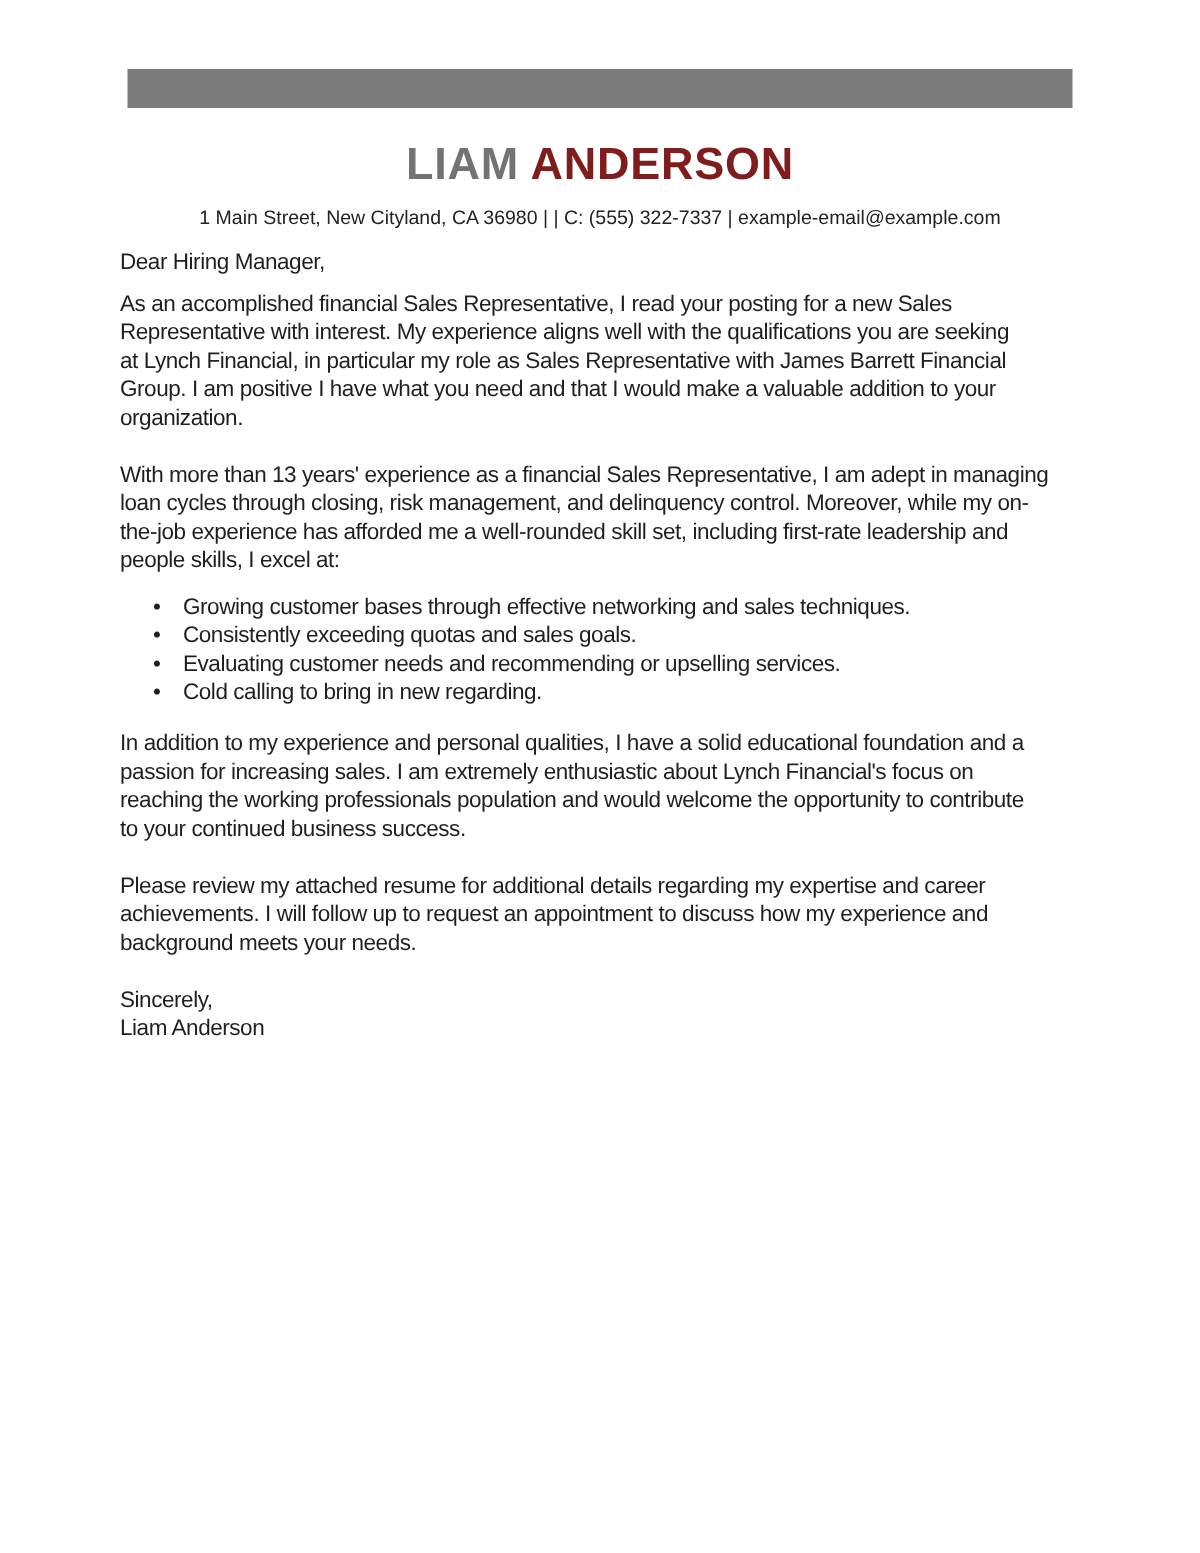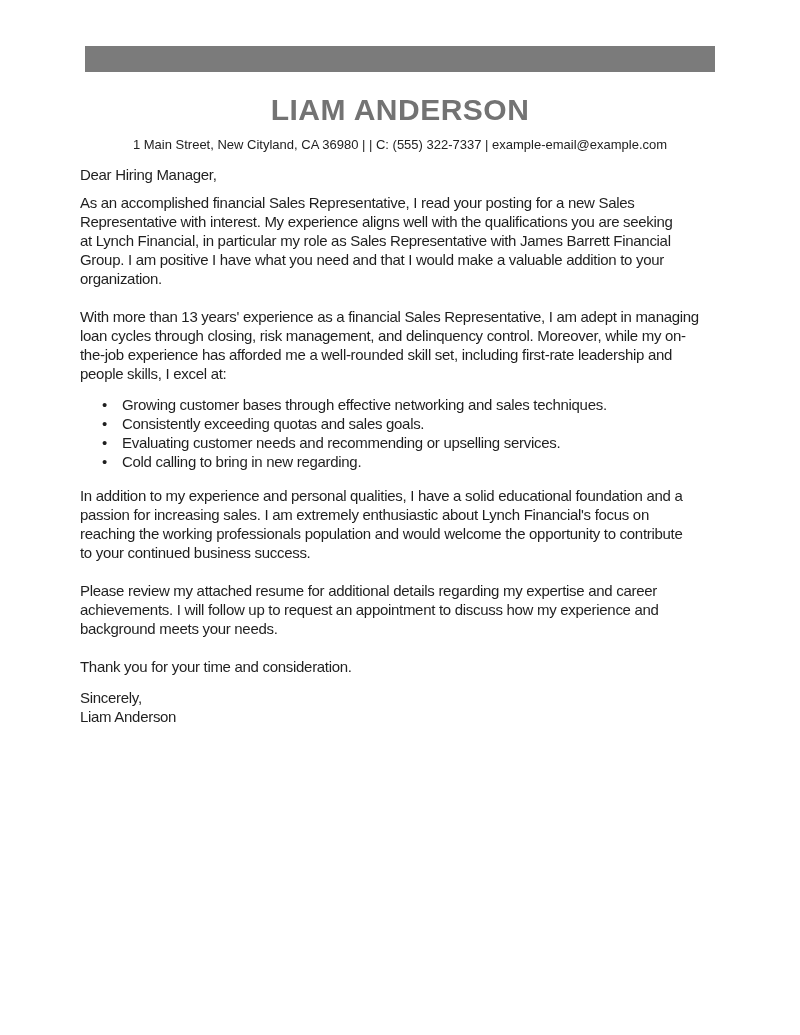--- a/index.html
+++ b/index.html
@@ -24,21 +24,21 @@
   }
   .name-heading {
     margin: 23px 0 0 0;
     text-align: center;
     font-size: 30px;
     line-height: 30px;
     font-weight: 700;
     letter-spacing: 0.5px;
   }
   .name-first { color: #737373; }
-  .name-last  { color: #737373; }
+  .name-last  { color: #7f1d1d; }
   .contact-line {
     margin-top: 12px;
     text-align: center;
     font-size: 13px;
     line-height: 15px;
     color: #222222;
     letter-spacing: 0;
   }
   .letter-body {
     margin: 13px 52px 0 80px;
@@ -116,21 +116,20 @@
 
     <p class="para-education">In addition to my experience and personal qualities, I have a solid educational foundation and a
 passion for increasing sales. I am extremely enthusiastic about Lynch Financial's focus on
 reaching the working professionals population and would welcome the opportunity to contribute
 to your continued business success.</p>
 
     <p class="para-follow-up">Please review my attached resume for additional details regarding my expertise and career
 achievements. I will follow up to request an appointment to discuss how my experience and
 background meets your needs.</p>
 
-    <p class="thanks">Thank you for your time and consideration.</p>
 
     <p class="closing">Sincerely,</p>
 
     <p class="signature-name">Liam Anderson</p>
 
   </main>
 
 </div>
 
 </body></html>

